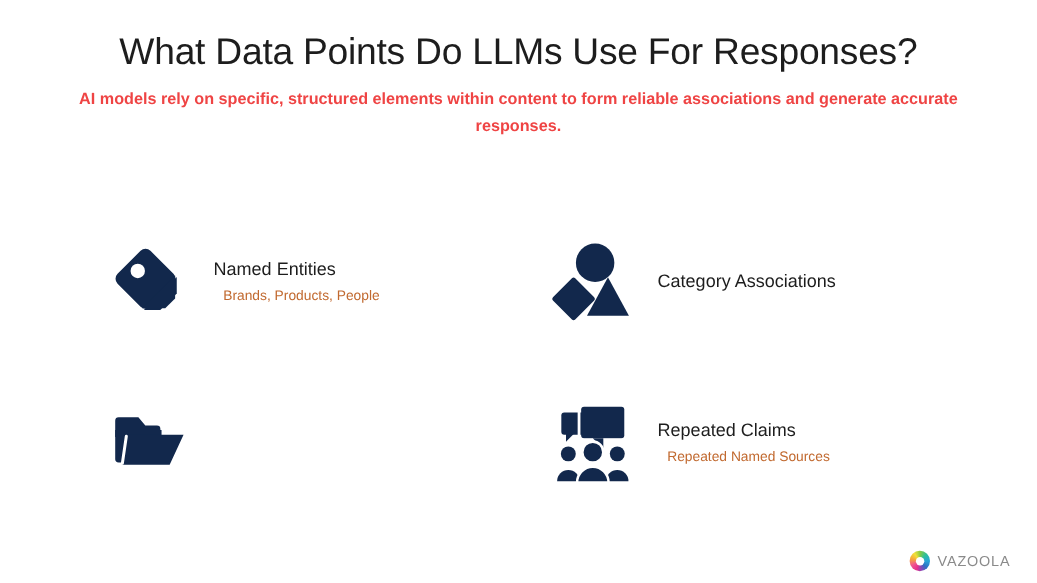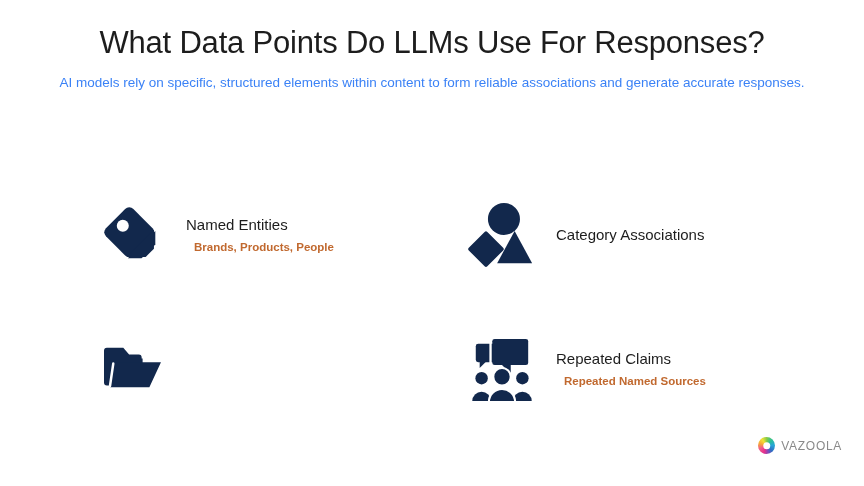--- a/index.html
+++ b/index.html
@@ -37,30 +37,30 @@
     color: #1d1d1d;
     letter-spacing: -0.2px;
     margin: 0;
     padding: 0 44px;
   }
   .subtitle {
     margin: 10px auto 0 auto;
     max-width: 780px;
     font-size: 13.5px;
     line-height: 22px;
-    font-weight: 400;
-    color: #3b82f6;
+    font-weight: 700;
+    color: #ef4444;
     padding: 0 24px;
   }
 
   
   .grid {
     position: absolute;
     top: 168px;
-    left: 96px;
+    left: 88px;
     width: 700px;
     display: grid;
     grid-template-columns: 370px 330px;
     grid-template-rows: 134px 134px;
   }
   .feature {
     display: flex;
     align-items: center;
     gap: 18px;
   }
@@ -81,29 +81,29 @@
   .feature-title {
     font-size: 15px;
     line-height: 20px;
     color: #1d1d1d;
     font-weight: 400;
   }
   .feature-sub {
     font-size: 11.5px;
     line-height: 15px;
     color: #c1692f;
-    font-weight: 700;
+    font-weight: 400;
     padding-left: 8px;
   }
 
   
   .logo {
     position: absolute;
     right: 22px;
-    bottom: 32px;
+    bottom: 10px;
     display: flex;
     align-items: center;
     gap: 6px;
   }
   .logo-mark {
     width: 17px;
     height: 17px;
     border-radius: 50%;
     background:
       conic-gradient(

